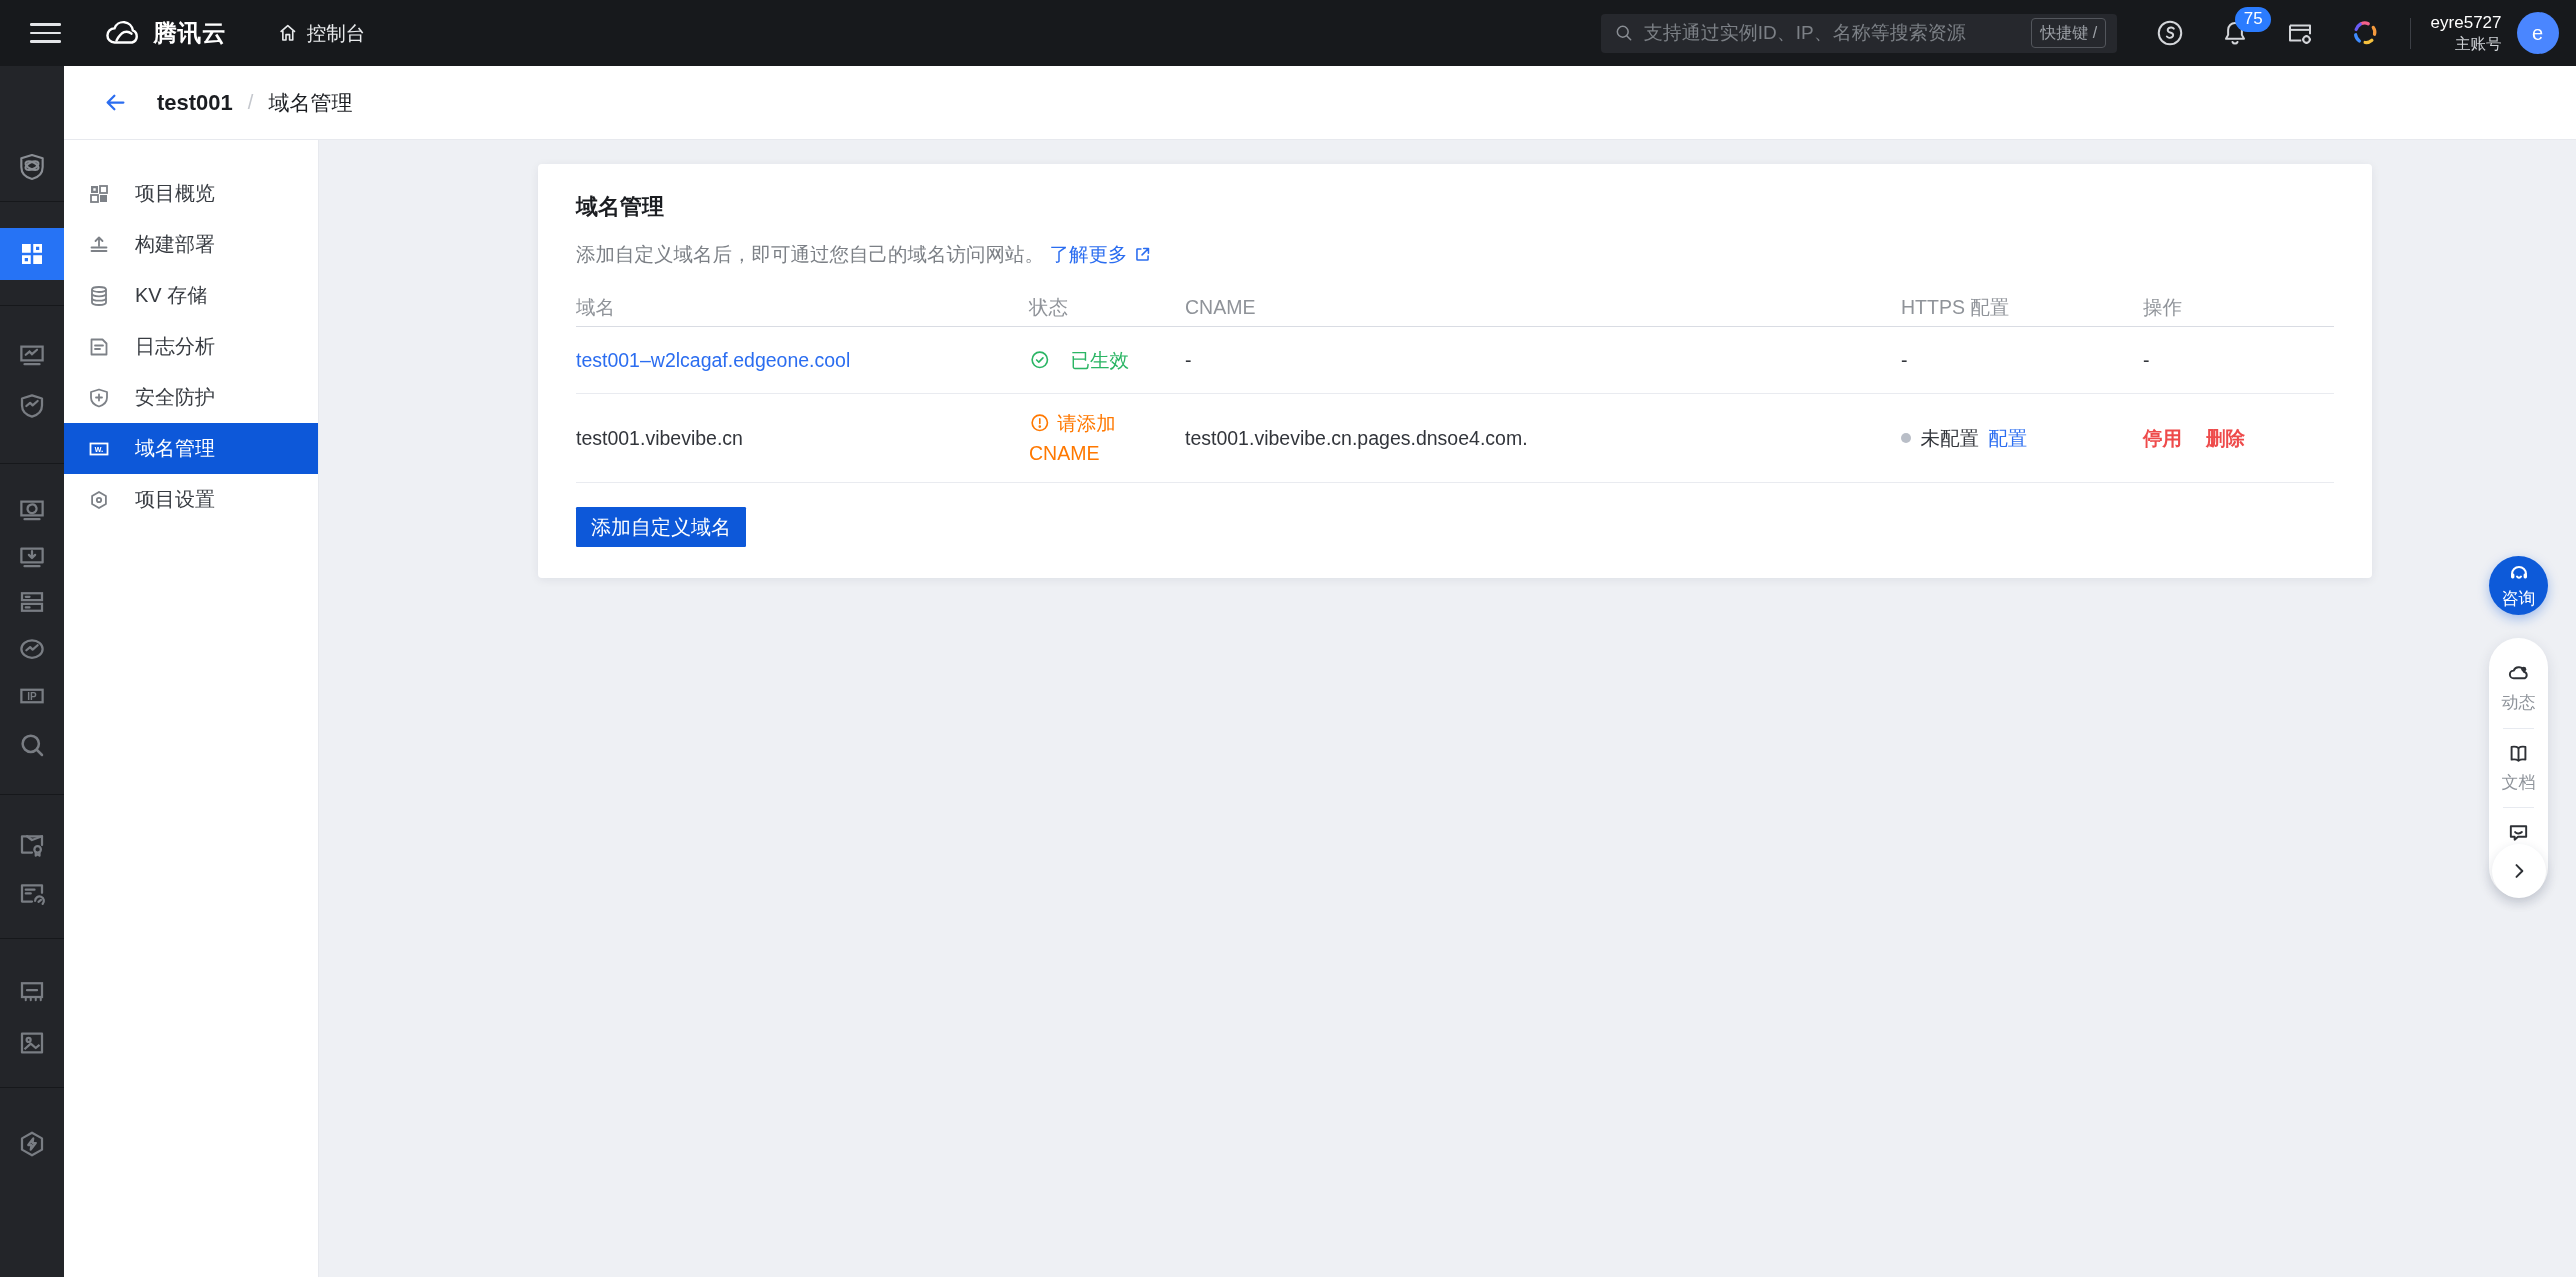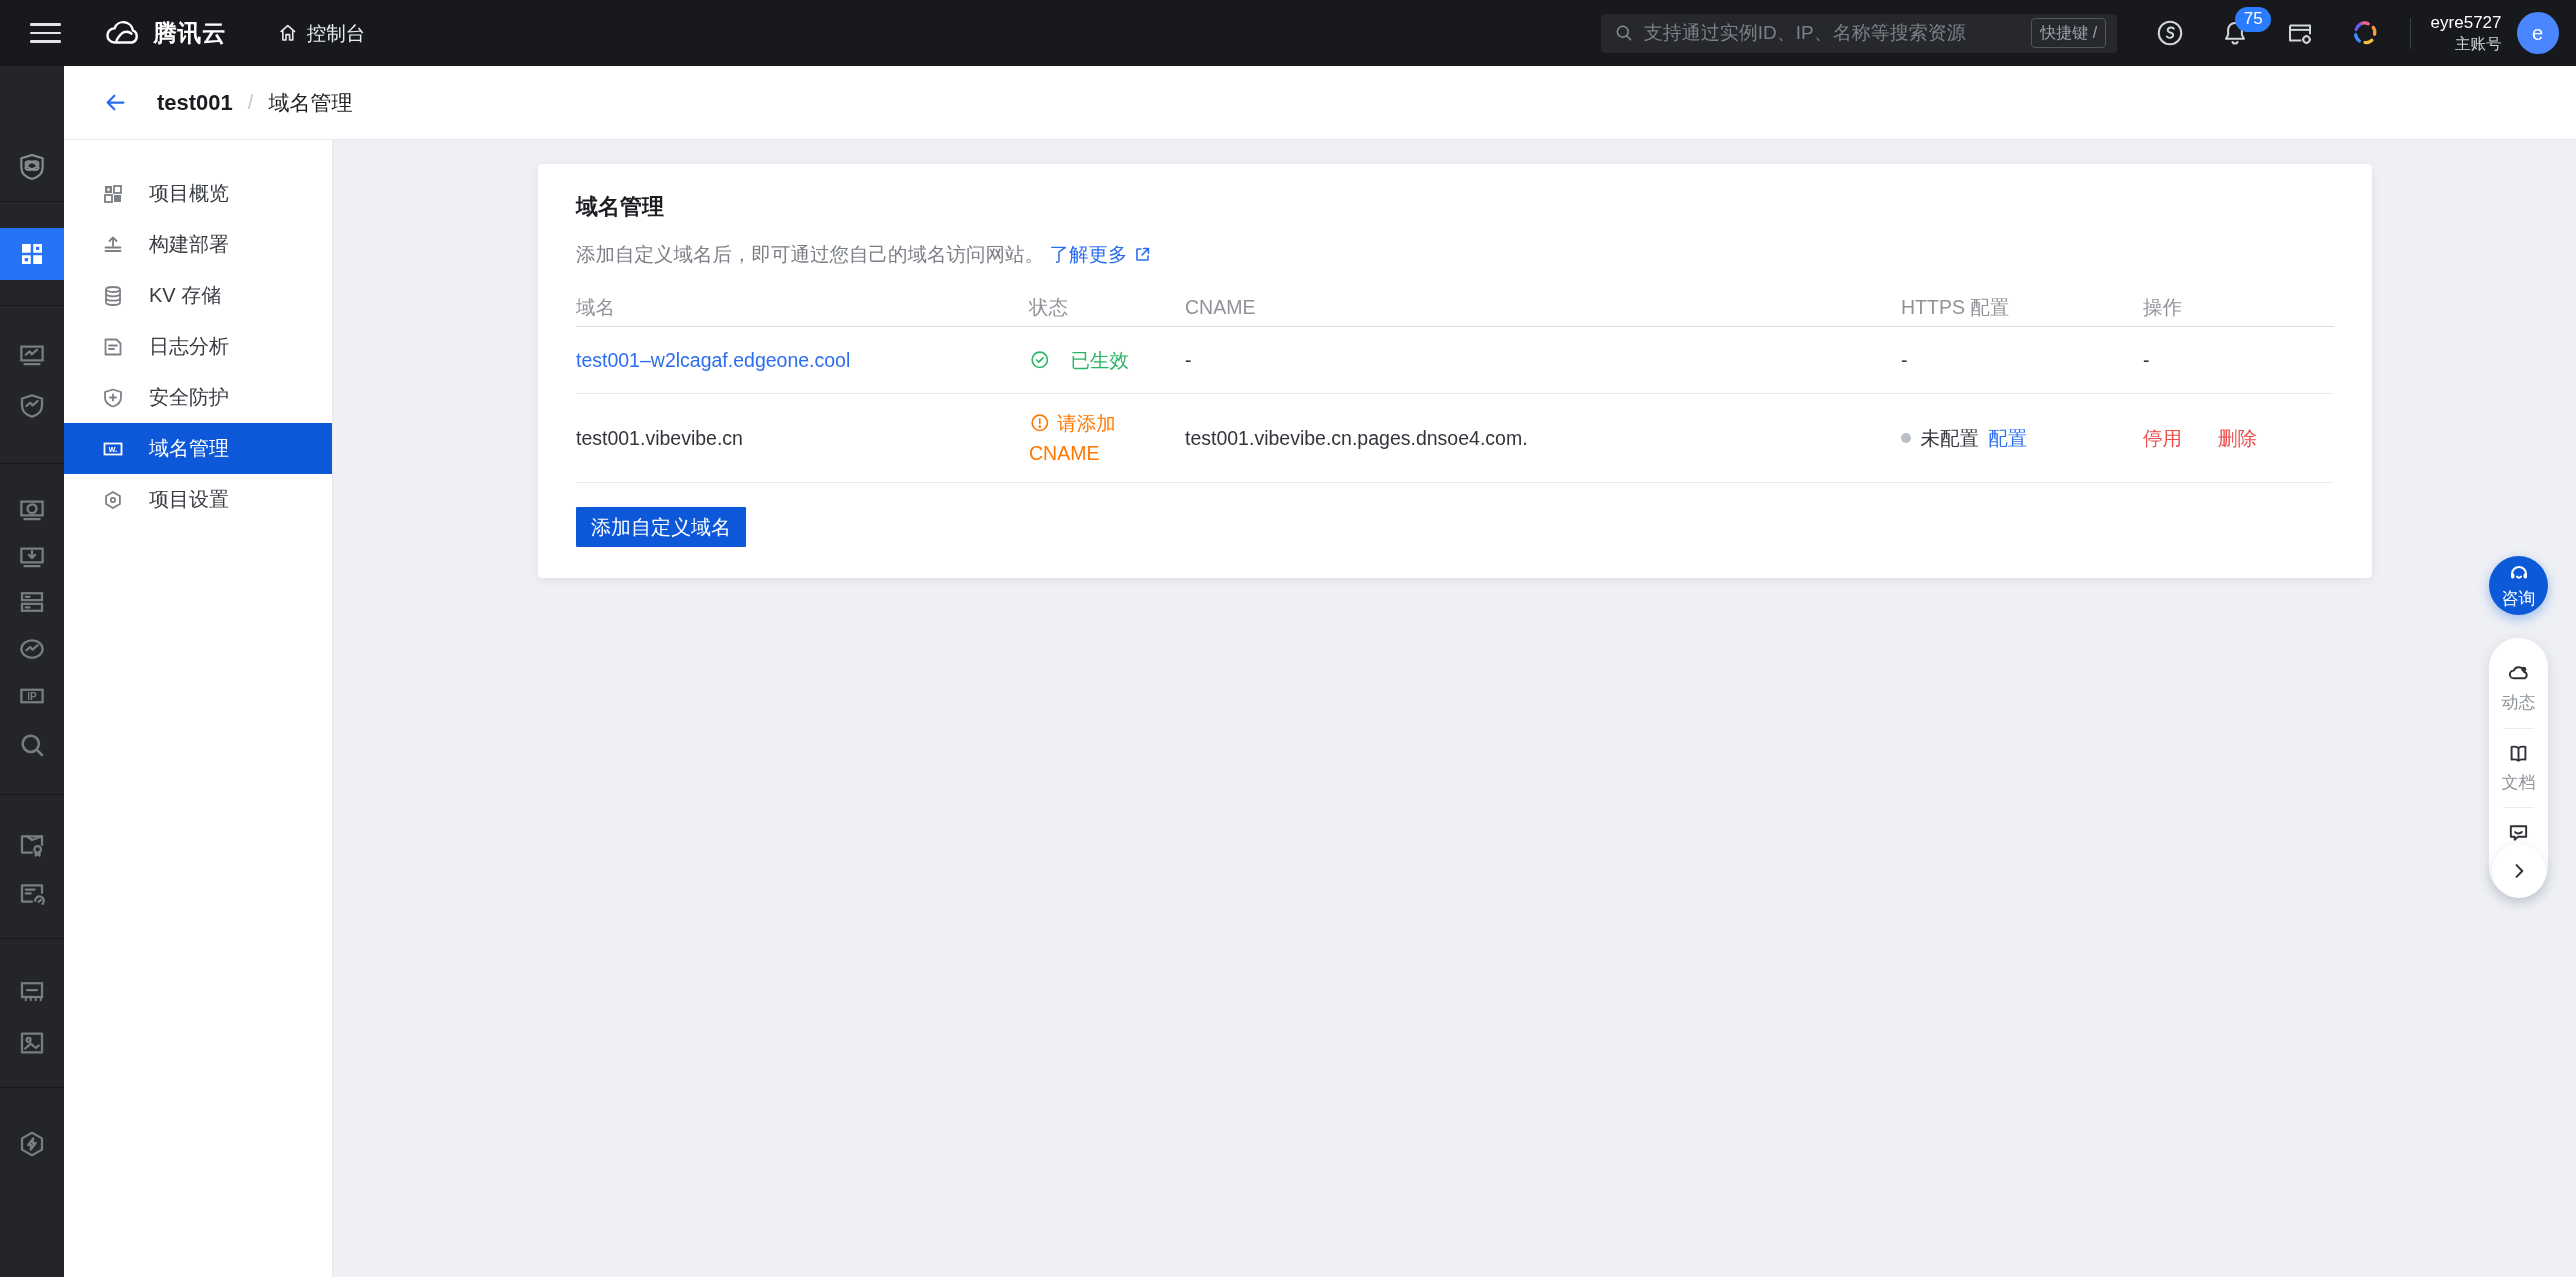--- a/index.html
+++ b/index.html
@@ -48,21 +48,21 @@
 
   
   .crumbbar { position:absolute; left:64px; top:66px; width:2512px; height:74px; background:#ffffff;
               border-bottom:0.7px solid #e7e9ee; display:flex; align-items:center; padding-left:38px; z-index:10; }
   .back { color:#2b6df0; cursor:pointer; }
   .crumb-project { font-size:22px; font-weight:bold; color:#1b1d21; margin-left:28px; }
   .crumb-sep { font-size:20px; color:#c4c7cd; margin:0 15px; }
   .crumb-current { font-size:21px; color:#1b1d21; }
 
   
-  .subsidebar { position:absolute; left:64px; top:140px; width:269px; height:1137px; background:#ffffff;
+  .subsidebar { position:absolute; left:50px; top:140px; width:269px; height:1137px; background:#ffffff;
                 border-right:0.7px solid #e7e9ee; padding-top:28px; z-index:5; }
   .menu-item { height:51px; display:flex; align-items:center; padding-left:37px; cursor:pointer; color:#383c42; }
   .menu-item .mi-icon { width:24px; height:24px; color:#7d8187; }
   .menu-item .mi-label { font-size:20px; margin-left:24px; }
   .menu-item.selected { background:#0d58d9; color:#ffffff; }
   .menu-item.selected .mi-icon { color:#ffffff; }
 
   
   .content { position:absolute; left:333px; top:140px; width:2243px; height:1137px; background:#eef0f4; }
   .card { position:absolute; left:205px; top:24px; width:1834px; background:#ffffff; border-radius:4px;
@@ -82,21 +82,21 @@
   .c-actions{ flex:1; }
   .row1 { height:67px; border-bottom:0.7px solid #e9ebf0; }
   .row2 { height:89px; border-bottom:0.7px solid #e9ebf0; }
   .cell-dark { color:#32353b; }
   .link { color:#2b6df0; cursor:pointer; }
   .status-ok { display:flex; align-items:center; gap:20px; color:#2ab564; }
   .status-warn { color:#ff7800; line-height:30px; }
   .status-warn .wline1 { display:flex; align-items:center; gap:6.7px; }
   .https-cell { display:flex; align-items:center; gap:9.4px; }
   .dot { width:10px; height:10px; border-radius:50%; background:#b9bec7; }
-  .danger-links { display:flex; gap:36px; }
+  .danger-links { display:flex; gap:24px;font-weight:bold; }
   .danger { color:#ee4b4b; cursor:pointer; }
 
   .add-btn { margin-top:24px; width:170px; height:40px; background:#0d58d9; color:#ffffff; font-size:20px;
              border:none; border-radius:1.3px; display:flex; align-items:center; justify-content:center;
              cursor:pointer; font-family:inherit; }
 
   
   .float-consult { position:absolute; right:28px; top:556px; width:59px; height:59px; border-radius:50%;
                    background:#0d5ad9; color:#ffffff; display:flex; flex-direction:column; align-items:center;
                    justify-content:center; gap:2.7px; box-shadow:0 4px 12px rgba(13,90,217,.35); cursor:pointer; z-index:40; }

